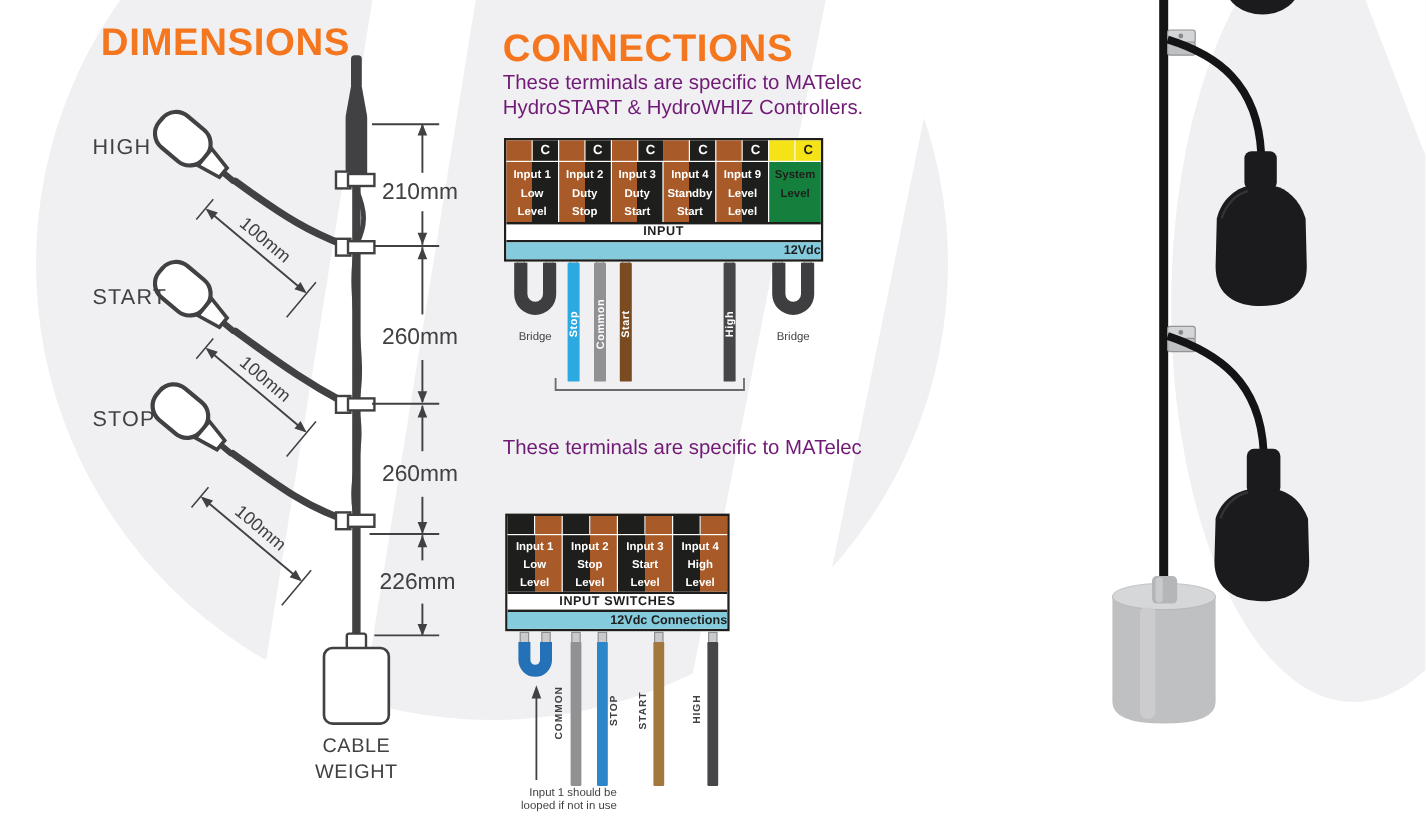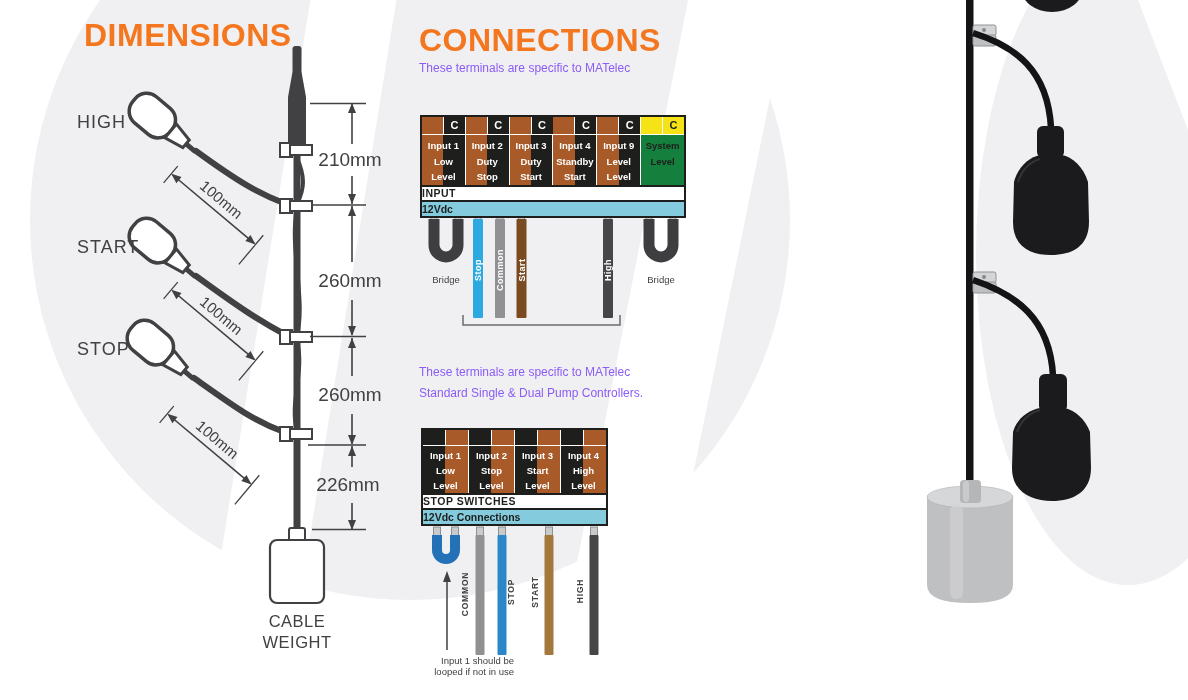--- a/index.html
+++ b/index.html
@@ -10,21 +10,21 @@
   .canvas svg { position:absolute; left:0; top:0; }
 
   .heading {
     position:absolute; font-size:32px; font-weight:bold; color:#F4771F;
     letter-spacing:0.5px; white-space:nowrap;
   }
   .dim-title { left:84px; top:17px; }
   .con-title { left:419px; top:22px; }
 
   .intro {
-    position:absolute; margin:0; font-size:12px; line-height:21px; color:#8b5cf6;
+    position:absolute; margin:0; font-size:17px; line-height:21px; color:#701a75;
     white-space:nowrap;
   }
   .intro1 { left:419px; top:58px; }
   .intro2 { left:419px; top:362px; }
 
   
   .tb { position:absolute; border:2px solid #1e1e1c; box-sizing:border-box; background:#fff; }
   .tb1 { left:420px; top:115px; width:266px; }
   .tb2 { left:421px; top:428px; width:187px; }
   .tb-cols { display:flex; }
@@ -39,26 +39,26 @@
     height:50px; box-sizing:border-box; padding-top:3px;
     background:linear-gradient(90deg, #A85A28 0 50%, #1e1e1c 50% 100%);
     color:#fff; text-align:center; font-weight:bold; font-size:9.5px;
   }
   .tc-body div { line-height:15.5px; white-space:nowrap; }
 
   .tcol.yellow .ca, .tcol.yellow .cb { background:#F5E318; color:#1e1e1c; }
   .tcol.yellow .tc-body { background:#15803d; color:#1e1e1c; }
 
   .tb-input {
-    background:#fff; color:#1e1e1c; font-weight:bold; font-size:10.5px; 
+    background:#fff; color:#1e1e1c; font-weight:bold; font-size:10.5px; text-align:center;
     height:13px; line-height:13px; border-top:2px solid #1e1e1c; border-bottom:2px solid #1e1e1c;
     letter-spacing:0.5px;
   }
   .tb-vdc {
-    background:#84CBDE; color:#1e1e1c; font-weight:bold; font-size:10.5px; text-align:left;
+    background:#84CBDE; color:#1e1e1c; font-weight:bold; font-size:10.5px; text-align:right;
     height:14px; line-height:14px;
   }
 
   .tc2-top { display:flex; height:15px; border-bottom:1px solid #fff; }
   .tc2-top .ca2 { flex:1; background:#1e1e1c; border-right:1px solid #fff; }
   .tc2-top .cb2 { flex:1; background:#A85A28; }
   .tc2-body {
     height:47px; box-sizing:border-box; padding-top:2px;
     background:linear-gradient(90deg, #1e1e1c 0 50%, #A85A28 50% 100%);
     color:#fff; text-align:center; font-weight:bold; font-size:9.5px;
@@ -291,24 +291,24 @@
         <rect x="963" y="481" width="6" height="21" rx="3" fill="#c9cacc"></rect>
       </g>
     </g>
   </svg>
 
   <div class="heading dim-title">DIMENSIONS</div>
   <div class="heading con-title">CONNECTIONS</div>
 
   <p class="intro intro1">
     <span>These terminals are specific to MATelec</span><br>
+    <span>HydroSTART &amp; HydroWHIZ Controllers.</span>
   </p>
   <p class="intro intro2">
     <span>These terminals are specific to MATelec</span><br>
-    <span>Standard Single &amp; Dual Pump Controllers.</span>
   </p>
 
   <div class="tb tb1">
     <div class="tb-cols">
       <div class="tcol">
         <div class="tc-top">
             <span class="ca"></span>
             <span class="cb">C</span>
           </div>
         <div class="tc-body">
@@ -417,21 +417,21 @@
             <span class="ca2"></span>
             <span class="cb2"></span>
           </div>
         <div class="tc2-body">
           <div>Input 4</div>
           <div>High</div>
           <div>Level</div>
         </div>
       </div>
     </div>
-    <div class="tb-input">STOP SWITCHES</div>
+    <div class="tb-input">INPUT SWITCHES</div>
     <div class="tb-vdc">12Vdc Connections</div>
   </div>
 
   <div class="note">
     <span>Input 1 should be</span><br>
     <span>looped if not in use</span>
   </div>
 
 </div>
 

